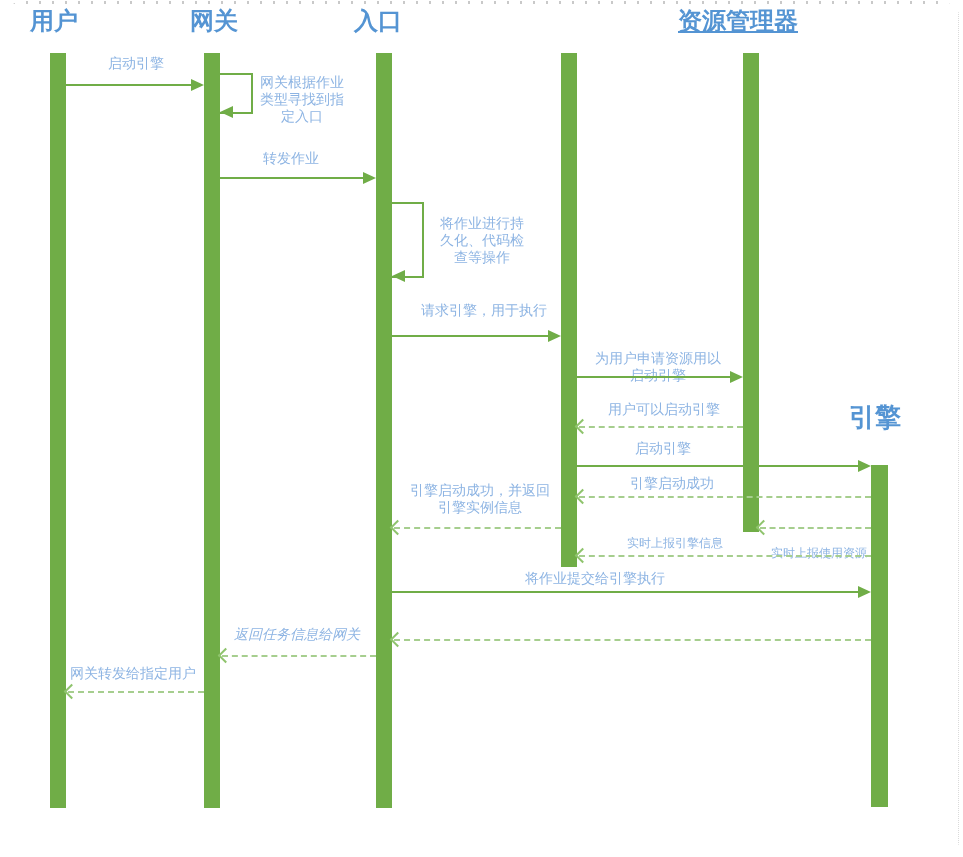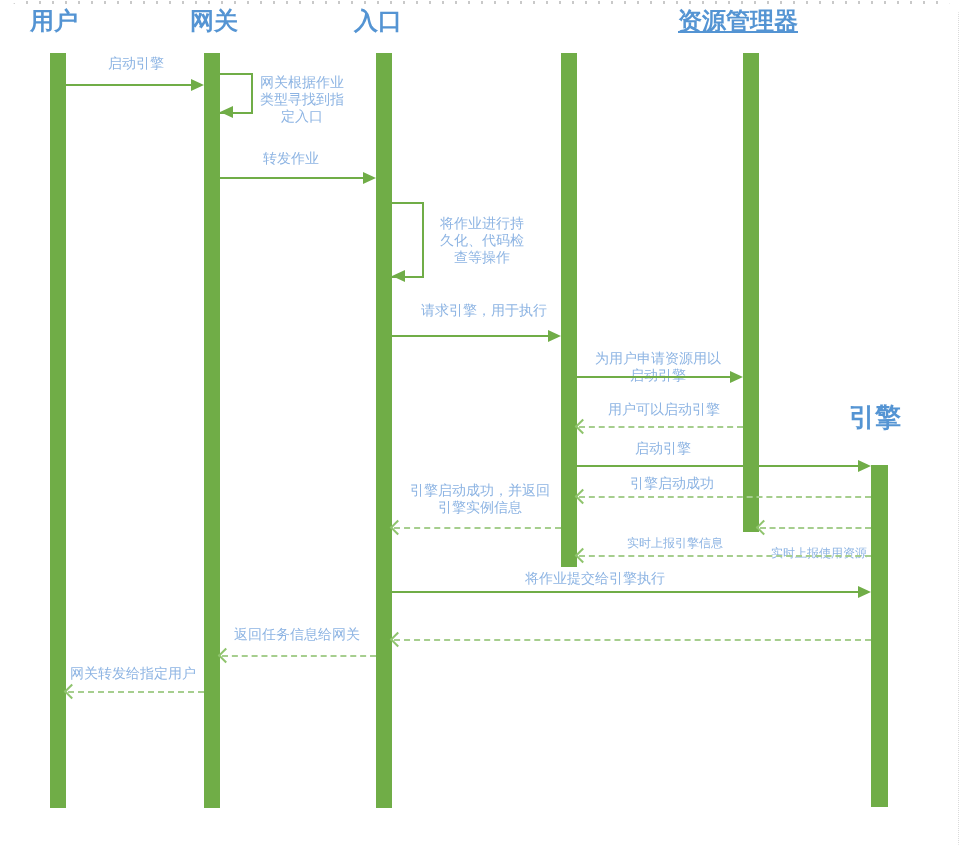--- a/index.html
+++ b/index.html
@@ -49,21 +49,21 @@
   #lbl-m5{left:404px;top:302px;width:160px;}
   #lbl-m6{left:591px;top:350px;width:134px;}
   #lbl-m7{left:597px;top:401px;width:134px;}
   #lbl-m8{left:598px;top:440px;width:130px;}
   #lbl-m9{left:607px;top:475px;width:130px;}
   #lbl-m10{left:410px;top:482px;width:140px;}
   #lbl-m11{left:769px;top:504px;width:100px;margin-top:42px;}
   #lbl-m12{left:620px;top:536px;width:110px;}
   #lbl-m13{left:520px;top:570px;width:150px;}
   #lbl-m14{left:446px;top:613px;width:310px;}
-  #lbl-m15{left:227px;top:626px;width:140px;}
+  #lbl-m15{left:227px;top:626px;width:140px;font-style:italic;}
   #lbl-m16{left:63px;top:665px;width:140px;}
 
   
   .line-solid{position:absolute;height:0;border-top:2px solid var(--green);}
   .line-dashed{position:absolute;height:0;border-top:2px dashed var(--green-light);}
   #ln-m1{left:66px;top:84px;width:125px;}
   #ln-m3{left:220px;top:177px;width:143px;}
   #ln-m5{left:392px;top:335px;width:156px;}
   #ln-m6{left:577px;top:376px;width:153px;}
   #ln-m7{left:579px;top:426px;width:164px;}

